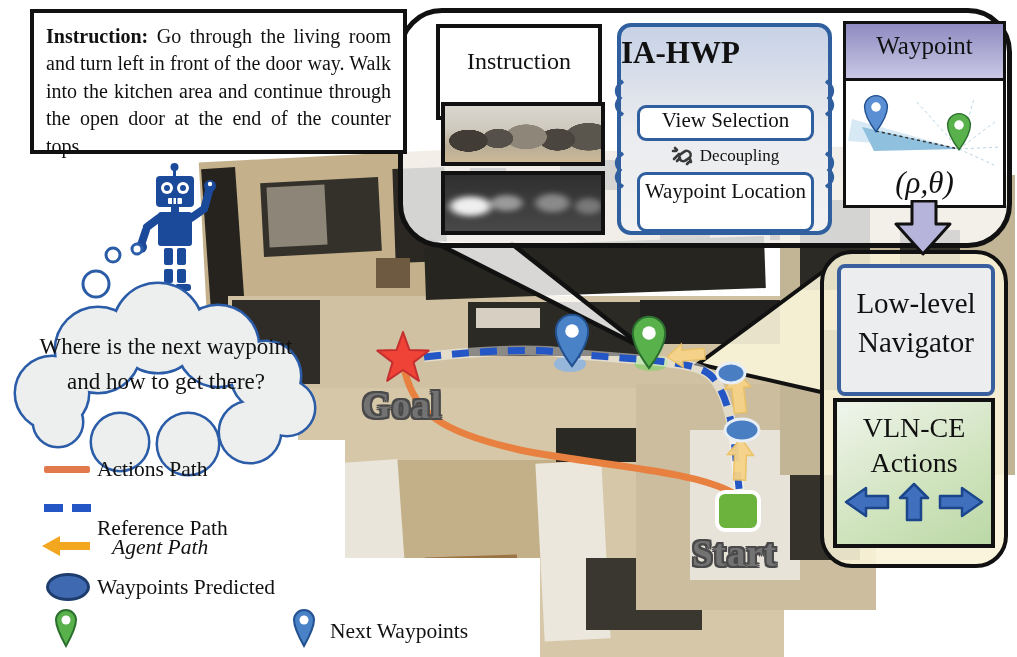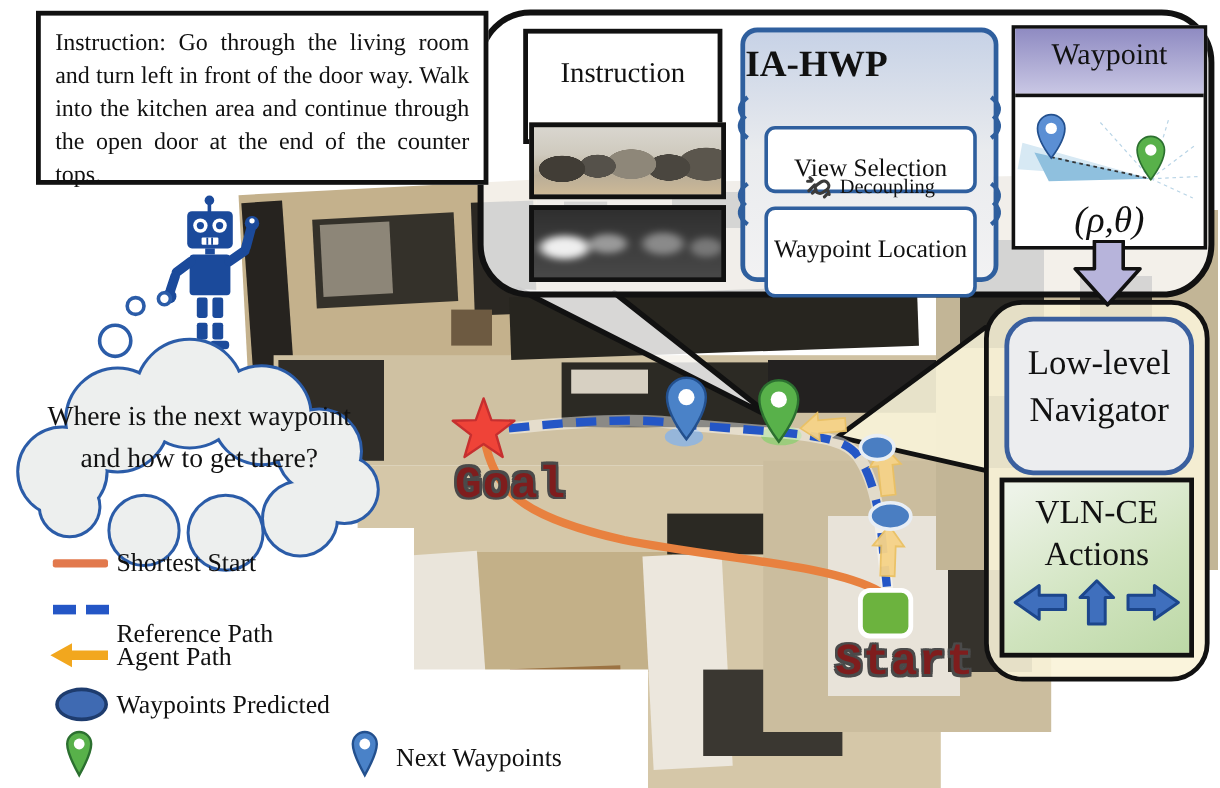--- a/index.html
+++ b/index.html
@@ -5,22 +5,22 @@
   html,body{margin:0;padding:0;background:#fff;}
   .stage{position:relative;width:1017px;height:657px;background:#fff;overflow:hidden;
          font-family:"Liberation Serif",serif;color:#111;}
   .abs{position:absolute;}
   
   .map{position:absolute;inset:0;z-index:1;}
   .f{position:absolute;}
   
   .tails{position:absolute;left:0;top:0;z-index:2;}
   .overlay{position:absolute;left:0;top:0;z-index:3;}
-  .maplabel{position:absolute;z-index:3;font-family:Liberation Mono, monospace;
-    font-weight:bold;font-size:37px;color:#7f1d1d;text-align:right;letter-spacing:1px;
+  .maplabel{position:absolute;z-index:3;font-family:Liberation Serif, serif;
+    font-weight:bold;font-size:37px;color:#737373;text-align:left;letter-spacing:1px;
     text-shadow:-2px -2px 0 #4a4a4a,2px -2px 0 #4a4a4a,-2px 2px 0 #4a4a4a,2px 2px 0 #4a4a4a,
                 0 -2px 0 #4a4a4a,0 2px 0 #4a4a4a,-2px 0 0 #4a4a4a,2px 0 0 #4a4a4a;}
   
   .bubble{position:absolute;left:398px;top:8px;width:604px;height:230px;z-index:4;
     background:rgba(255,255,255,0.80);border:5px solid #111;border-radius:44px;}
   .inst-panel{position:absolute;left:33px;top:11px;width:158px;height:68px;background:#fff;
     border:4px solid #111;text-align:center;font-size:24px;padding-top:20px;}
   .pano{position:absolute;left:38px;top:89px;width:156px;height:56px;border:4px solid #111;
     background-color:#c9c2b4;
     background-image:
@@ -38,46 +38,46 @@
       radial-gradient(26px 13px at 40% 50%,#9a9a9a 45%,transparent 75%),
       radial-gradient(28px 15px at 68% 50%,#8a8a8a 45%,transparent 75%),
       radial-gradient(22px 13px at 90% 55%,#787878 45%,transparent 75%),
       linear-gradient(180deg,#2d2d2d,#4a4a4a);}
   .iahwp{position:absolute;left:214px;top:10px;width:207px;height:204px;
     border:4px solid #2f5f9e;border-radius:14px;
     background:linear-gradient(180deg,#c7d2e6 0%,#e9ebee 48%,#f2f2f3 100%);}
   .iahwp .title{margin-top:8px;font-weight:bold;font-size:31px;}
   .pillbox{position:absolute;left:16px;width:171px;background:#fff;border:3px solid #2f5f9e;
     border-radius:9px;text-align:center;font-size:21px;}
-  .vs{top:78px;height:30px;padding-top:20px;}
-  .wl{top:145px;height:50px;padding-top:20px;line-height:1.22;}
+  .vs{top:78px;height:30px;padding-top:0;}
+  .wl{top:145px;height:50px;padding-top:4px;line-height:1.22;}
   .dec-row{position:absolute;left:0;top:118px;width:100%;display:flex;align-items:center;
     justify-content:center;gap:6px;font-size:17px;}
   .brace{position:absolute;z-index:5;}
   .wp-panel{position:absolute;left:440px;top:8px;width:157px;height:181px;border:3px solid #111;
     background:#fff;}
   .wp-head{height:46px;border-bottom:3px solid #111;text-align:center;font-size:25px;padding-top:8px;
     background:linear-gradient(180deg,#8f8bc2,#c9c7e4);}
   .wp-coords{position:absolute;left:0;bottom:4px;width:100%;text-align:center;
     font-style:italic;font-size:31px;}
   
   .cream{position:absolute;left:820px;top:250px;width:180px;height:310px;z-index:4;
     background:rgba(249,243,216,0.90);border:4px solid #111;border-radius:32px;}
   .lln{position:absolute;left:13px;top:10px;width:150px;height:108px;background:#ecedef;
-    border:4px solid #3a5f9e;border-radius:24px;text-align:center;font-size:29px;
+    border:4px solid #3a5f9e;border-radius:8px;text-align:center;font-size:29px;
     line-height:1.35;padding-top:16px;}
   .vln{position:absolute;left:9px;top:144px;width:154px;height:134px;border:4px solid #111;
     background:linear-gradient(150deg,#edf3e8 5%,#cfe3bd 60%,#bcd8a6 100%);
     text-align:center;font-size:28px;line-height:1.25;padding-top:8px;}
   .vln svg{margin-top:2px;}
   .down-arrow{position:absolute;left:892px;top:200px;z-index:7;}
   
   .instr{position:absolute;left:30px;top:9px;width:345px;height:117px;z-index:6;background:#fff;
     border:4px solid #111;padding:10px 12px;font-size:20px;line-height:1.37;text-align:justify;}
-  .instr .lead{font-weight:normal;}
+  .instr .lead{font-weight:bold;}
   
   .robot{position:absolute;left:128px;top:160px;z-index:5;}
   .puffs{position:absolute;left:75px;top:235px;z-index:5;}
   .cloud{position:absolute;left:0px;top:270px;z-index:5;}
   .cloud-text{position:absolute;left:38px;top:330px;width:256px;z-index:6;text-align:center;
     font-size:23px;line-height:1.5;}
   
   .legend-bg{position:absolute;left:0;top:440px;width:540px;height:217px;z-index:3;background:#fff;
     clip-path:polygon(0 0,345px 0,345px 118px,540px 118px,540px 217px,0 217px);}
   .legend{position:absolute;left:0;top:0;width:100%;height:100%;z-index:6;}
@@ -332,29 +332,29 @@
       <circle cx="250" cy="162" r="30"></circle>
         <circle cx="188" cy="174" r="30"></circle>
         <circle cx="120" cy="172" r="28"></circle>
       <circle cx="58" cy="152" r="24"></circle>
     </g>
   </svg>
   <div class="cloud-text">Where is the next waypoint and how to get there?</div>
 
   <div class="legend">
     <div class="sw-line" style="top:466px;"></div>
-    <div class="lrow" style="left:97px;top:457px;">Shortest Start</div>
+    <div class="lrow" style="left:97px;top:457px;">Actions Path</div>
 
     <div class="sw-dash" style="top:504px;"></div>
     <div class="lrow" style="left:97px;top:496px;margin-top:20px;">Reference Path</div>
 
     <svg class="abs" style="left:40px;top:535px;" width="52" height="22" viewBox="0 0 52 22">
       <polygon points="2,11 20,1 20,7 50,7 50,15 20,15 20,21" fill="#f2a71e"></polygon>
     </svg>
-    <div class="lrow" style="left:97px;top:535px;">Agent Path</div>
+    <div class="lrow" style="left:112px;top:535px;font-style:italic;">Agent Path</div>
 
     <div class="sw-ellipse" style="top:573px;"></div>
     <div class="lrow" style="left:97px;top:575px;">Waypoints Predicted</div>
 
     <svg class="abs" style="left:52px;top:608px;" width="28" height="42" viewBox="0 0 28 42">
       <path d="M4,12 A10,10 0 1 1 24,12 Q24,20 14,38 Q4,20 4,12 Z" fill="#58b14a" stroke="#2c7030" stroke-width="2"></path>
       <circle cx="14" cy="12" r="4.5" fill="#fff"></circle>
     </svg>
 
     <svg class="abs" style="left:290px;top:608px;" width="28" height="42" viewBox="0 0 28 42">

